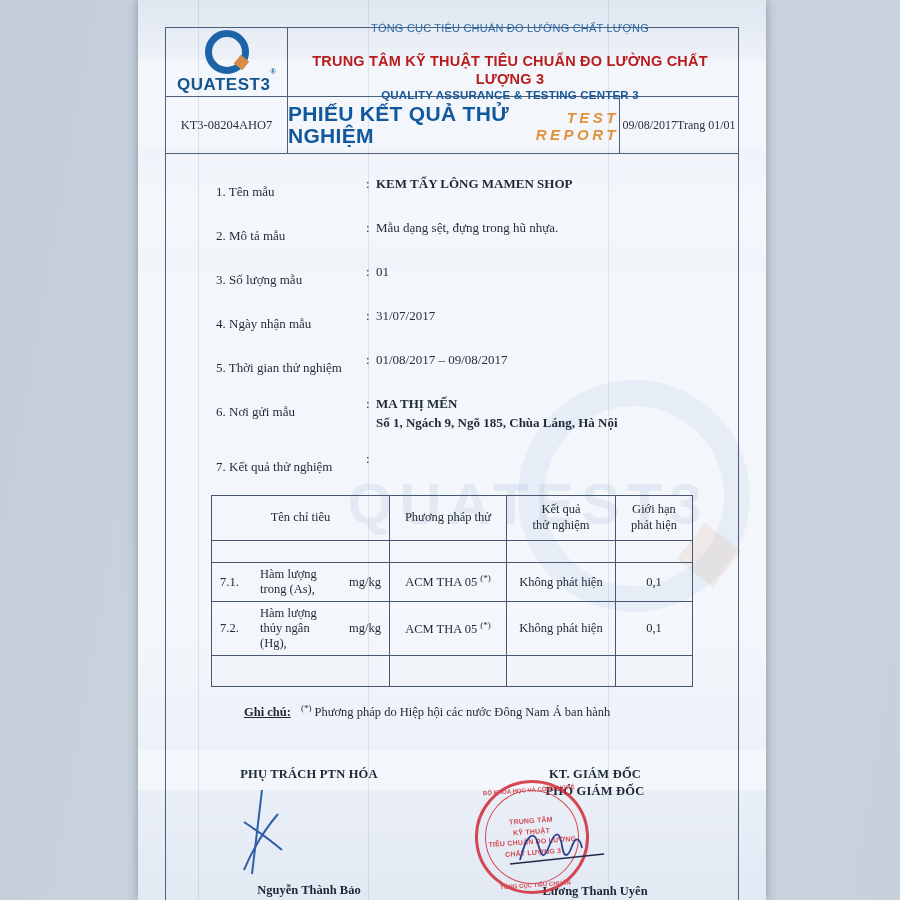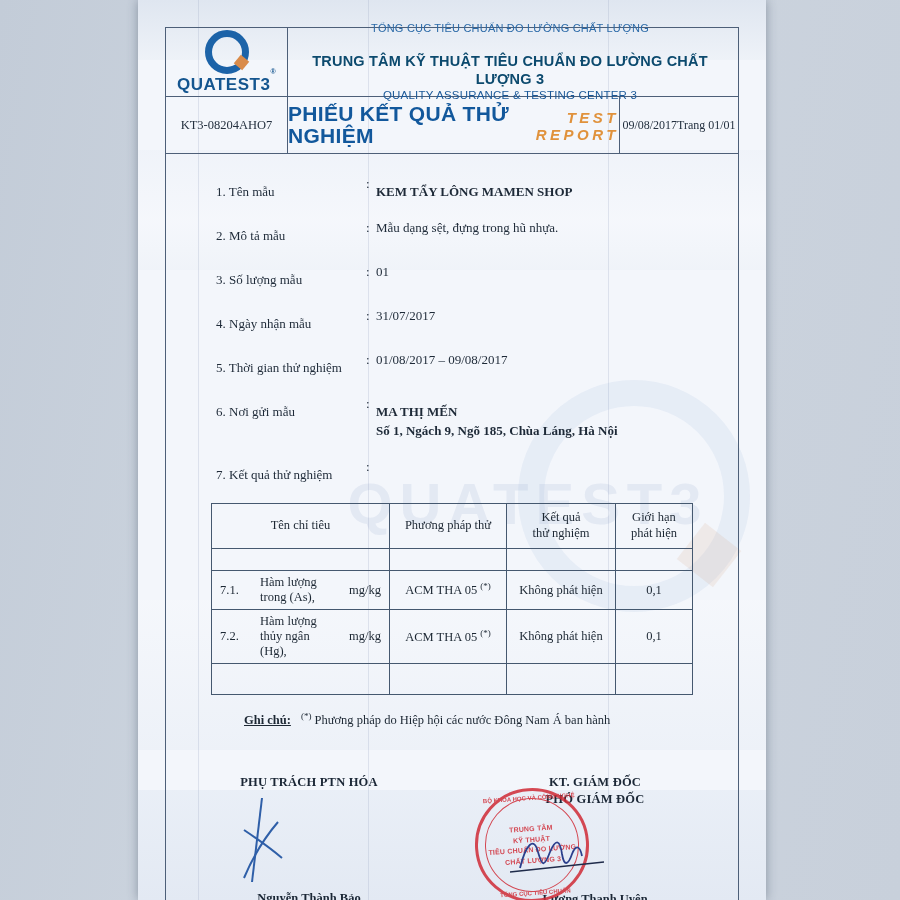--- a/index.html
+++ b/index.html
@@ -139,27 +139,27 @@
   .t-line1 {
     font-family: "Liberation Sans", sans-serif;
     font-size: 11px;
     color: #2b6aa8;
     letter-spacing: .2px;
   }
   .t-line2 {
     font-family: "Liberation Sans", sans-serif;
     font-weight: bold;
     font-size: 14.5px;
-    color: #0c4a6e;
+    color: #b91c1c;
     letter-spacing: .2px;
     margin-top: 16px;
   }
   .t-line3 {
     font-family: "Liberation Sans", sans-serif;
-    font-weight: normal;
+    font-weight: bold;
     font-size: 11.5px;
     color: #1a5898;
     letter-spacing: .2px;
   }
 
   
   .titlebar {
     display: flex;
     border-bottom: 1.6px solid #4d5f78;
     height: 56px;
@@ -221,21 +221,21 @@
   .field {
     display: flex;
     margin: 0 0 20px 0;
     padding-left: 50px;
     font-size: 13px;
     color: #1e2a38;
   }
   .field .lbl { width: 150px; flex: none; margin-top: 8px; }
   .field .colon { width: 10px; flex: none; }
   .field .val { flex: 1; }
-  .val.bold { font-weight: bold; margin-top: 8px; }
+  .val.bold { font-weight: bold; }
   .val .sub { display: block; font-weight: bold; margin-top: 3px; }
 
   
   .rtable {
     margin: 14px 45px 0 45px;
     border: 1.5px solid #45586f;
     border-collapse: collapse;
     width: 482px;
     font-size: 12.5px;
     color: #1c2733;

